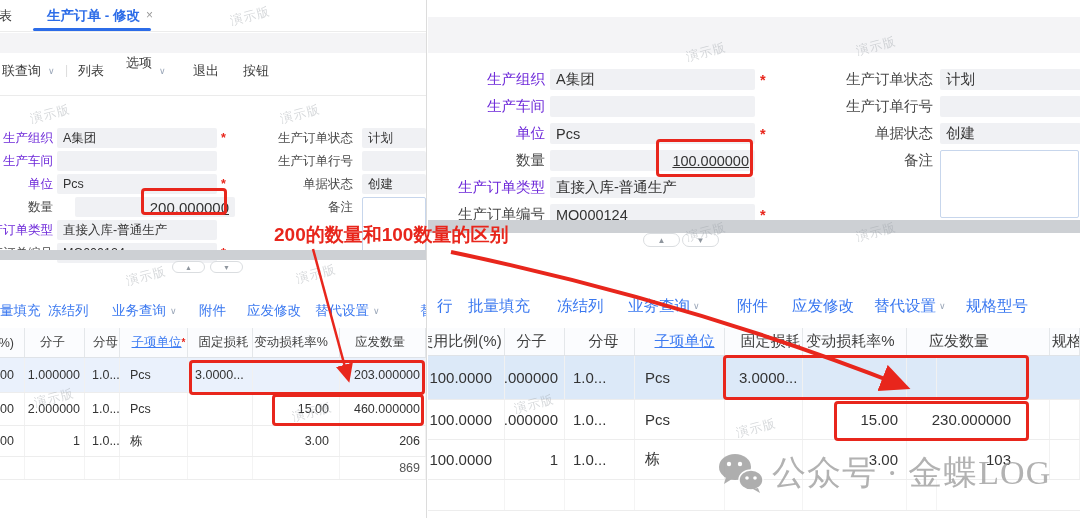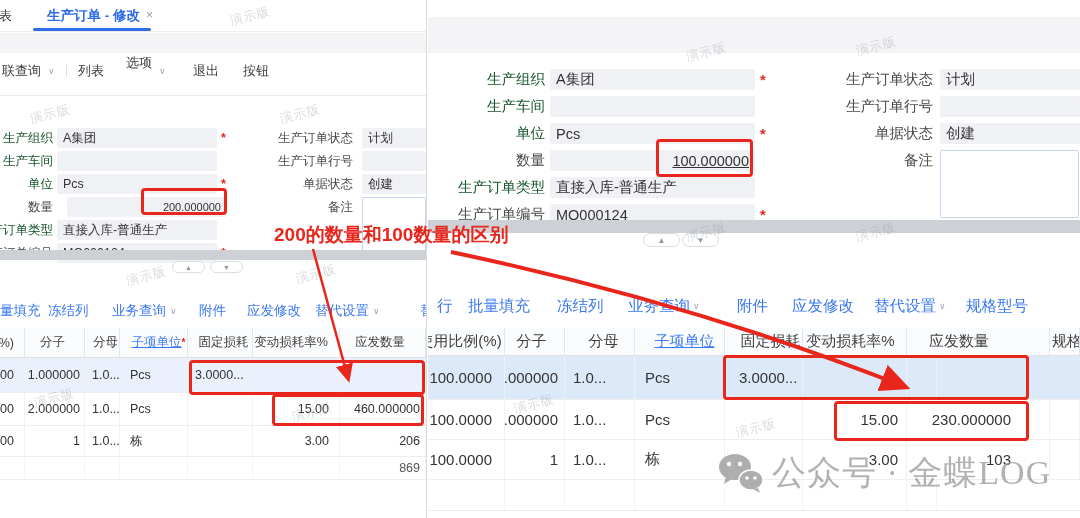--- a/index.html
+++ b/index.html
@@ -1,21 +1,21 @@
 <!DOCTYPE html>
 <html><head>
 <meta charset="utf-8">
 <style>
   html,body{margin:0;padding:0;background:#fff;}
   .stage{position:relative;width:1080px;height:518px;overflow:hidden;background:#fff;
          font-family:"Liberation Sans","DejaVu Sans",sans-serif;color:#333;}
   .abs{position:absolute;}
   .panel{position:absolute;top:0;height:518px;overflow:hidden;background:#fff;}
   .lbl{display:flex;justify-content:flex-end;align-items:center;overflow:hidden;white-space:nowrap;color:#4a4a4a;}
-  .lbl.link{color:#14532d;}
+  .lbl.link{color:#6d28d9;}
   .inp{background:#f0f1f4;border-radius:2px;display:flex;align-items:center;
        overflow:hidden;white-space:nowrap;color:#333;padding:0 6px;box-sizing:border-box;}
   .inp.num{justify-content:flex-end;text-decoration:underline;}
   .ta{background:#fff;border:1px solid #c7d6ec;border-radius:2px;box-sizing:border-box;}
   .req{color:#e8261c;font-weight:700;}
   .tabbar{left:0;top:0;width:426px;height:31px;background:#fff;border-bottom:1px solid #ececec;}
   .bgtab{color:#3d3d3d;font-size:13px;}
   .activetab{color:#2c6ce8;font-weight:700;font-size:13.5px;}
   .tab-underline{background:#2c6ce8;height:3px;border-radius:2px;}
   .closex{color:#9a9a9a;font-size:12px;}
@@ -71,21 +71,21 @@
     <div id="l-form" class="abs" style="left:0;top:0;width:426px;height:260px;">
         <div class="abs lbl link" style="left: 0px; top: 128px; width: 53px; height: 20px; font-size: 12.5px;">生产组织</div>
         <div class="abs inp" style="left: 57px; top: 128px; width: 160px; height: 20px; font-size: 12.5px;">A集团</div>
         <div class="abs req" style="left: 221px; top: 131px; font-size: 12.5px;">*</div>
         <div class="abs lbl link" style="left: 0px; top: 151px; width: 53px; height: 20px; font-size: 12.5px;">生产车间</div>
         <div class="abs inp" style="left: 57px; top: 151px; width: 160px; height: 20px; font-size: 12.5px;"></div>
         <div class="abs lbl link" style="left: 0px; top: 174px; width: 53px; height: 20px; font-size: 12.5px;">单位</div>
         <div class="abs inp" style="left: 57px; top: 174px; width: 160px; height: 20px; font-size: 12.5px;">Pcs</div>
         <div class="abs req" style="left: 221px; top: 177px; font-size: 12.5px;">*</div>
         <div class="abs lbl" style="left: 0px; top: 197px; width: 53px; height: 20px; font-size: 12.5px;">数量</div>
-        <div class="abs inp num" style="left: 67px; top: 197px; width: 160px; height: 20px; font-size: 11px;">200.000000</div>
+        <div class="abs inp num" style="left: 75px; top: 197px; width: 160px; height: 20px; font-size: 15px;">200.000000</div>
         <div class="abs lbl link" style="left: 0px; top: 220px; width: 53px; height: 20px; font-size: 12.5px;">生产订单类型</div>
         <div class="abs inp" style="left: 57px; top: 220px; width: 160px; height: 20px; font-size: 12.5px;">直接入库-普通生产</div>
         <div class="abs lbl" style="left: 0px; top: 243px; width: 53px; height: 20px; font-size: 12.5px;">生产订单编号</div>
         <div class="abs inp" style="left: 57px; top: 243px; width: 160px; height: 20px; font-size: 12.5px;">MO000124</div>
         <div class="abs req" style="left: 221px; top: 246px; font-size: 12.5px;">*</div>
         <div class="abs lbl" style="left: 253px; top: 128px; width: 100px; height: 20px; font-size: 12.5px;">生产订单状态</div>
         <div class="abs inp" style="left: 362px; top: 128px; width: 64px; height: 20px; font-size: 12.5px;">计划</div>
         <div class="abs lbl" style="left: 253px; top: 151px; width: 100px; height: 20px; font-size: 12.5px;">生产订单行号</div>
         <div class="abs inp" style="left: 362px; top: 151px; width: 64px; height: 20px; font-size: 12.5px;"></div>
         <div class="abs lbl" style="left: 253px; top: 174px; width: 100px; height: 20px; font-size: 12.5px;">单据状态</div>
@@ -127,20 +127,21 @@
           <div class="tcell" style="width: 87px; height: 100%; font-size: 12.5px; padding-left: 0px; padding-right: 10px; justify-content: center;">变动损耗率%</div>
           <div class="tcell" style="width: 86px; height: 100%; font-size: 12.5px; padding-left: 0px; padding-right: 5px; justify-content: center;">应发数量</div>
         </div>
         <div class="trow " style="height: 35px; width: 426px; background: rgb(234, 241, 252);">
           <div class="tcell" style="width: 25px; height: 100%; font-size: 12.5px; padding-left: 0px; padding-right: 10px; justify-content: flex-end;">000</div>
           <div class="tcell" style="width: 60px; height: 100%; font-size: 12.5px; padding-left: 0px; padding-right: 4px; justify-content: flex-end;">1.000000</div>
           <div class="tcell" style="width: 35px; height: 100%; font-size: 12.5px; padding-left: 7px; padding-right: 0px; justify-content: flex-start;">1.0...</div>
           <div class="tcell" style="width: 68px; height: 100%; font-size: 12.5px; padding-left: 10px; padding-right: 0px; justify-content: flex-start;">Pcs</div>
           <div class="tcell" style="width: 65px; height: 100%; font-size: 12.5px; padding-left: 7px; padding-right: 0px; justify-content: flex-start;">3.0000...</div>
           <div class="tcell" style="width: 87px; height: 100%; font-size: 12.5px; padding-left: 0px; padding-right: 10px; justify-content: flex-end;"></div>
+          <div class="tcell" style="width: 86px; height: 100%; font-size: 12.5px; padding-left: 0px; padding-right: 5px; justify-content: flex-end;">203.000000</div>
         </div>
         <div class="trow " style="height: 33px; width: 426px;">
           <div class="tcell" style="width: 25px; height: 100%; font-size: 12.5px; padding-left: 0px; padding-right: 10px; justify-content: flex-end;">000</div>
           <div class="tcell" style="width: 60px; height: 100%; font-size: 12.5px; padding-left: 0px; padding-right: 4px; justify-content: flex-end;">2.000000</div>
           <div class="tcell" style="width: 35px; height: 100%; font-size: 12.5px; padding-left: 7px; padding-right: 0px; justify-content: flex-start;">1.0...</div>
           <div class="tcell" style="width: 68px; height: 100%; font-size: 12.5px; padding-left: 10px; padding-right: 0px; justify-content: flex-start;">Pcs</div>
           <div class="tcell" style="width: 65px; height: 100%; font-size: 12.5px; padding-left: 7px; padding-right: 0px; justify-content: flex-start;"></div>
           <div class="tcell" style="width: 87px; height: 100%; font-size: 12.5px; padding-left: 0px; padding-right: 10px; justify-content: flex-end;">15.00</div>
           <div class="tcell" style="width: 86px; height: 100%; font-size: 12.5px; padding-left: 0px; padding-right: 5px; justify-content: flex-end;">460.000000</div>
         </div>

